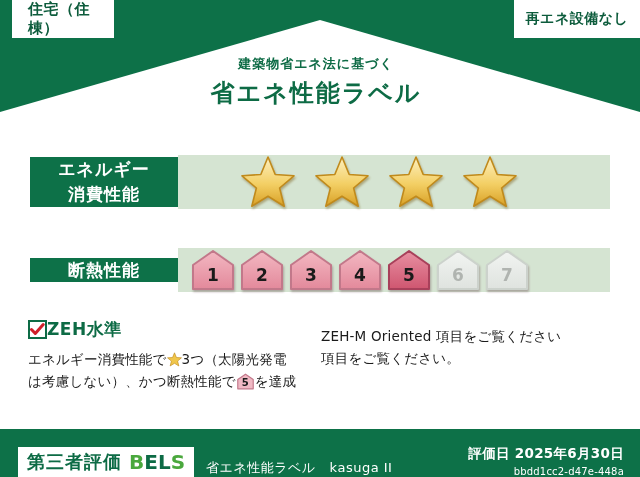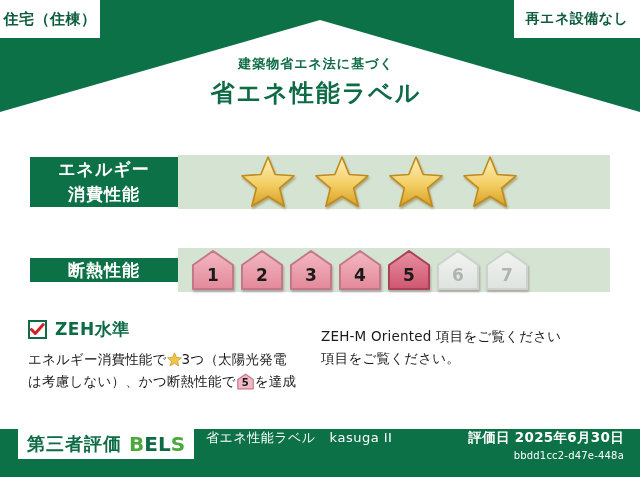--- a/index.html
+++ b/index.html
@@ -15,21 +15,21 @@
     background:#ffffff;
     clip-path:polygon(320px 20px, 640px 112px, 640px 477px, 0 477px, 0 112px);
   }
   
   .corner-tag{
     position:absolute;top:0;background:#ffffff;
     display:flex;align-items:center;justify-content:center;
     color:#0d5c3c;font-weight:bold;font-size:15px;letter-spacing:.5px;
     height:38px;
   }
-  #tag-left{left:0;width:100px;}
+  #tag-left{left:12px;width:86px;padding-left:16px;}
   #tag-right{right:0;width:126px;font-size:14px;}
 
   
   #title-block{
     position:absolute;left:0;right:8px;top:55px;text-align:center;
   }
   #title-sub{color:#0d6b45;font-size:13px;font-weight:bold;letter-spacing:1px;}
   #title-main{color:#0d6b45;font-size:24px;font-weight:bold;letter-spacing:2px;margin-top:4px;}
 
   
@@ -74,21 +74,21 @@
   .ihouse.on span{color:#1a1a1a;}
   .ihouse.cur span{color:#1a1a1a;}
   .ihouse.off span{color:#b0b4b0;}
 
   
   #criteria{
     position:absolute;left:28px;top:318px;width:586px;height:96px;
     display:flex;
   }
   .crit-col{width:50%;box-sizing:border-box;padding-right:10px;}
-  .crit-head{display:flex;align-items:center;gap:8px;}
+  .crit-head{display:flex;align-items:center;}
   .checkbox{
     width:19px;height:19px;border:2px solid #0d6b45;box-sizing:border-box;
     display:flex;align-items:center;justify-content:center;flex:0 0 auto;background:#fff;
   }
   .checkbox svg{display:block;}
   .crit-title{color:#0d6b45;font-size:17px;font-weight:bold;letter-spacing:.5px;}
   .crit-body{
     margin-top:7px;color:#1b1b1b;font-size:13.5px;line-height:1.65;letter-spacing:.2px;
   }
   .inline-star{display:inline-block;vertical-align:-3px;width:15px;height:15px;}
@@ -101,21 +101,21 @@
     position:absolute;left:0;top:0;width:19px;height:17px;
     display:flex;align-items:center;justify-content:center;
     font-size:10px;font-weight:bold;color:#1a1a1a;z-index:2;padding-top:2px;box-sizing:border-box;
   }
   #zehm-logo{margin-left:6px;display:inline-flex;align-items:flex-end;gap:2px;}
   #zehm-logo .lg-txt{font-size:4.4px;color:#3a8f4e;line-height:1.15;font-weight:bold;}
 
   
   #footer{
     position:absolute;left:0;bottom:0;width:640px;height:48px;
-    background:#0d7148;display:flex;align-items:flex-start;
+    background:#0d7148;display:flex;align-items:flex-end;
   }
   #bels-badge{
     margin-left:18px;background:#ffffff;height:30px;display:flex;align-items:center;
     padding:0 9px;gap:7px;
   }
   #bels-jp{color:#0d6b45;font-weight:bold;font-size:18px;letter-spacing:1px;}
   #bels-mark{font-weight:bold;font-size:20px;letter-spacing:0px;}
   #bels-mark .b1{color:#4aa83d;}
   #bels-mark .b2{color:#0d6b45;}
   #bels-mark .b3{color:#0d6b45;}

